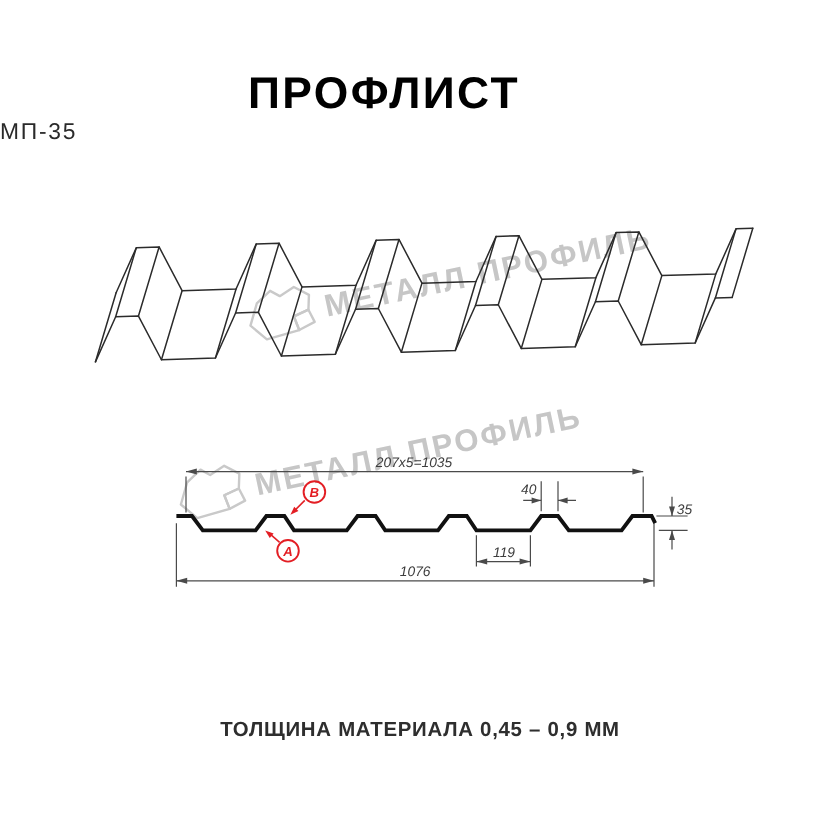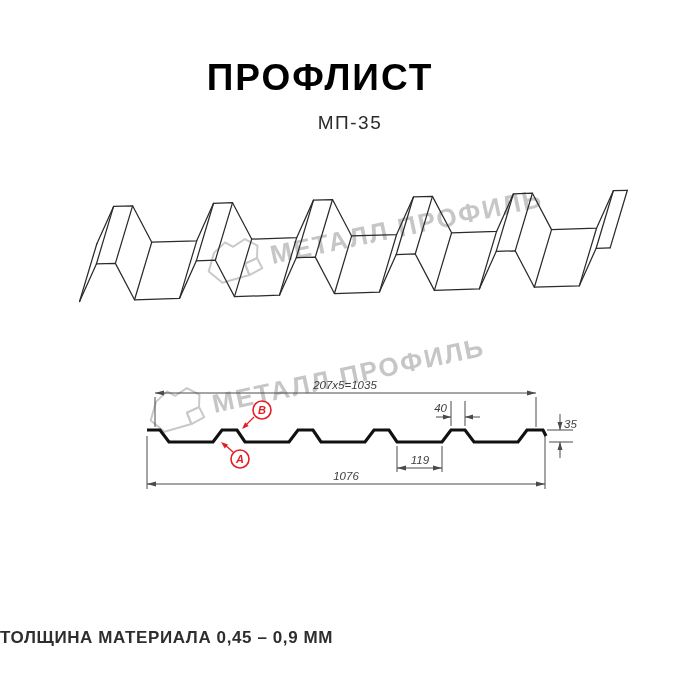--- a/index.html
+++ b/index.html
@@ -1,22 +1,22 @@
 <!DOCTYPE html>
 <html><head>
 <meta charset="utf-8">
 <style>
   html,body{margin:0;padding:0;background:#fff;}
   .canvas{position:relative;width:700px;height:700px;background:#ffffff;overflow:hidden;
           font-family:"Liberation Sans",sans-serif;}
   .page-title{position:absolute;left:0;top:57px;width:640px;text-align:center;
               font-size:37px;font-weight:bold;letter-spacing:2px;color:#000000;}
-  .page-subtitle{position:absolute;left:0;top:112px;width:700px;text-align:center;
+  .page-subtitle{position:absolute;left:0;top:100px;width:700px;text-align:left;
               font-size:19px;font-weight:normal;letter-spacing:1.5px;color:#2a2a2a;}
-  .footer-note{position:absolute;left:0;top:628px;width:700px;
+  .footer-note{position:absolute;left:0;top:598px;width:700px;text-align:center;
               font-size:17px;font-weight:bold;letter-spacing:.6px;color:#2e2e2e;}
   .watermark{position:absolute;display:flex;align-items:flex-end;gap:7px;
              transform:rotate(-12deg);transform-origin:0 100%;z-index:1;pointer-events:none;}
   .wm1{left:208px;top:240px;}
   .wm2{left:150px;top:389px;}
   .wm-text{font-size:26px;font-weight:bold;letter-spacing:2px;color:#c6c6c6;white-space:nowrap;
            line-height:1;padding-bottom:10px;}
   .iso-wrap{position:absolute;left:55px;top:180px;width:590px;height:135px;z-index:2;
             transform:rotate(-1.8deg);}
   .sec-wrap{position:absolute;left:125px;top:375px;width:470px;height:135px;z-index:2;font-style:italic;}

